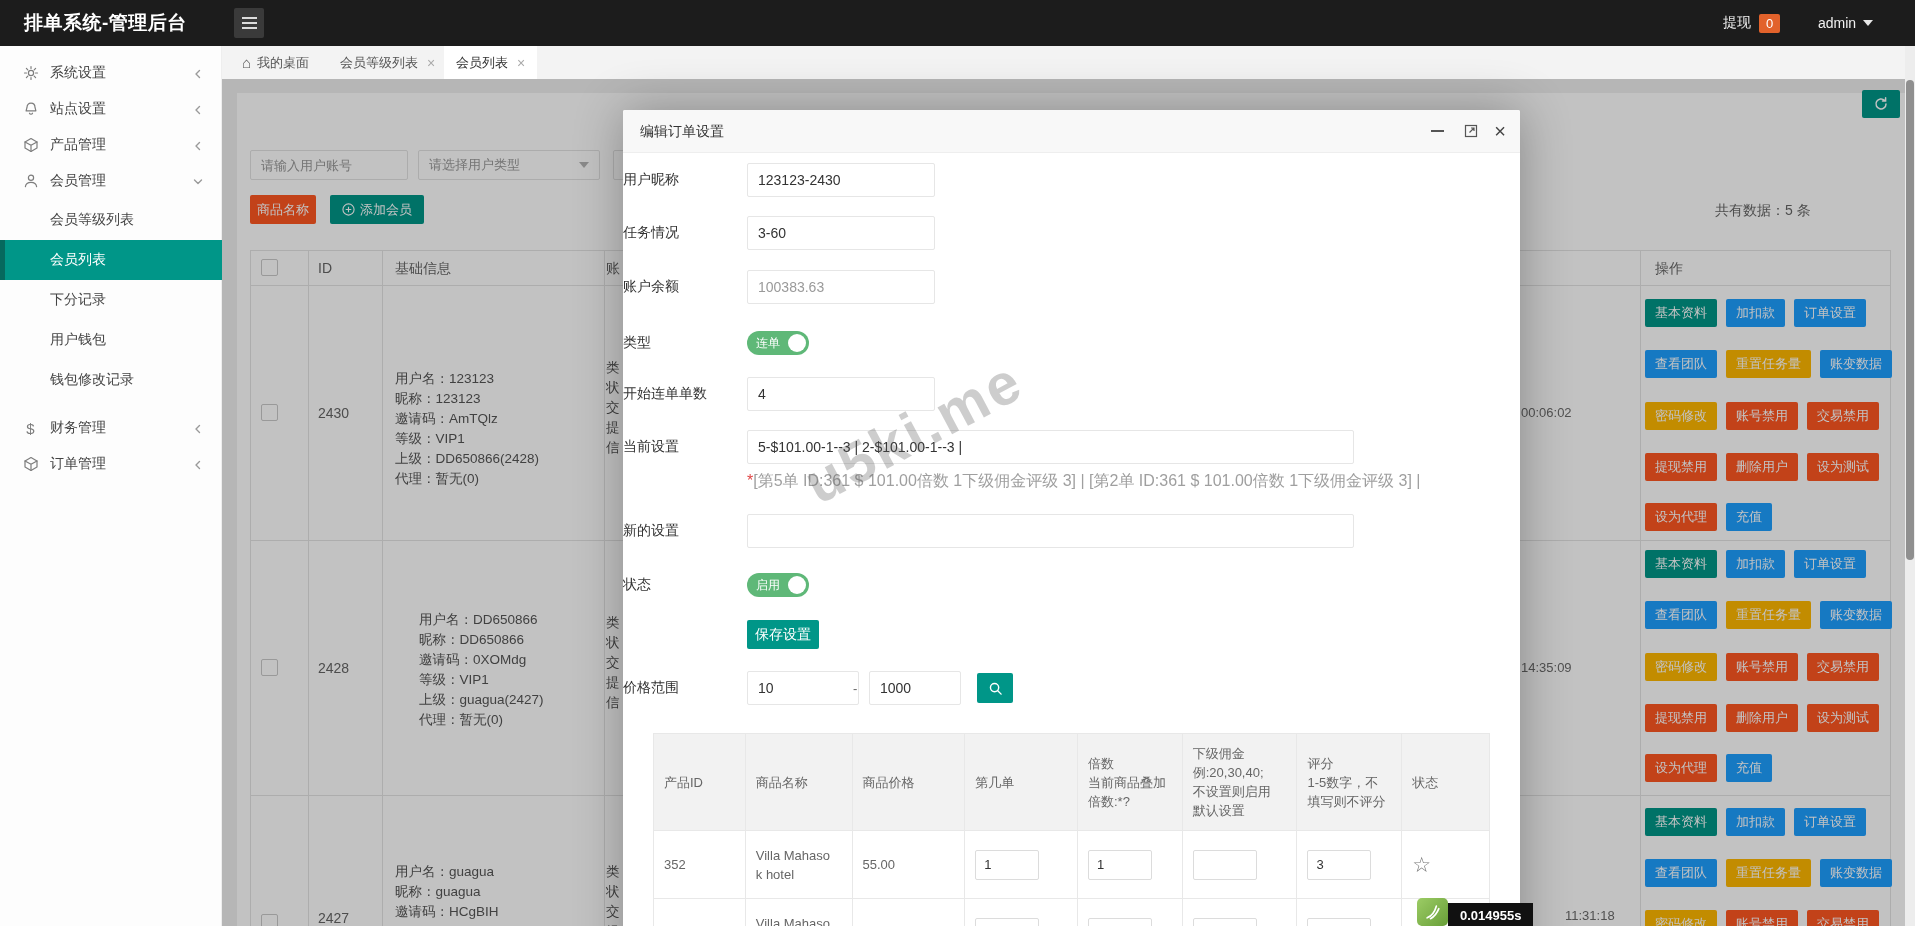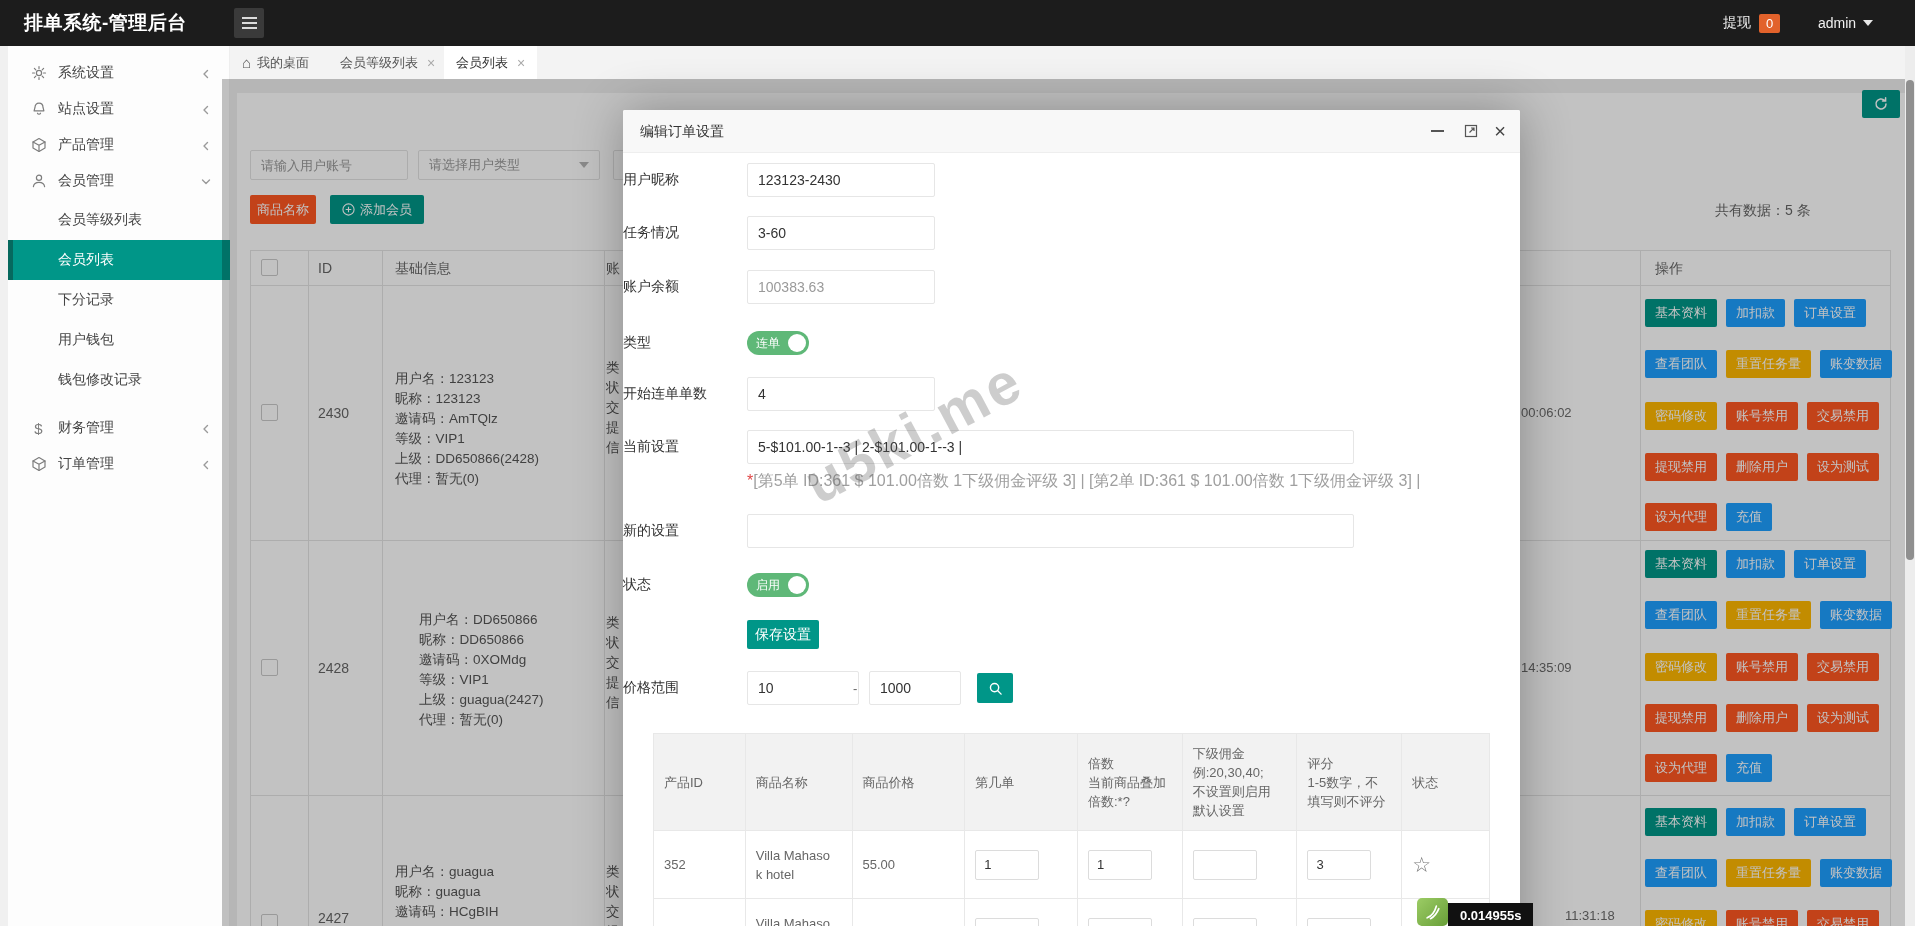--- a/index.html
+++ b/index.html
@@ -20,21 +20,21 @@
   .caret-down{width:0;height:0;border:5px solid transparent;border-top:6px solid #e8e8e8;margin-top:5px;}
 
   
   .tabsbar{position:absolute;left:222px;top:46px;width:1693px;height:33px;background:#f3f3f3;z-index:15;}
   .tab{position:absolute;top:0;height:33px;display:flex;align-items:center;font-size:13px;color:#555;padding:0 12px;cursor:pointer;}
   .tab.active{background:#fff;color:#333;}
   .tab .home-glyph{font-size:15px;margin-right:6px;color:#555;}
   .tab-close{margin-left:9px;color:#a9a9a9;font-size:14px;line-height:1;cursor:pointer;}
 
   
-  .sidebar{position:absolute;left:0;top:46px;width:222px;height:880px;background:#fdfdfd;z-index:15;border-right:1px solid #eee;margin-left:8px;}
+  .sidebar{position:absolute;left:0;top:46px;width:222px;height:880px;background:#fdfdfd;z-index:15;border-right:1px solid #eee;}
   .side-item{position:absolute;left:0;width:222px;height:36px;display:flex;align-items:center;cursor:pointer;color:#444;font-size:14px;}
   .side-item .s-icon{position:absolute;left:22px;width:17px;height:17px;display:flex;align-items:center;justify-content:center;color:#7d7d7d;}
   .side-item .s-label{position:absolute;left:50px;}
   .side-item .s-chev{position:absolute;right:18px;width:12px;height:12px;}
   .side-child{position:absolute;left:0;width:222px;height:40px;display:flex;align-items:center;cursor:pointer;color:#444;font-size:14px;}
   .side-child .s-label{position:absolute;left:50px;}
   .side-child.active{background:#009688;color:#fff;}
   .side-child.active::before{content:"";position:absolute;left:0;top:0;width:5px;height:40px;background:#06695e;}
   svg.lineicon{stroke:#7d7d7d;fill:none;stroke-width:1.2;stroke-linecap:round;stroke-linejoin:round;}
   svg.chev{stroke:#9a9a9a;fill:none;stroke-width:1.4;stroke-linecap:round;stroke-linejoin:round;}

